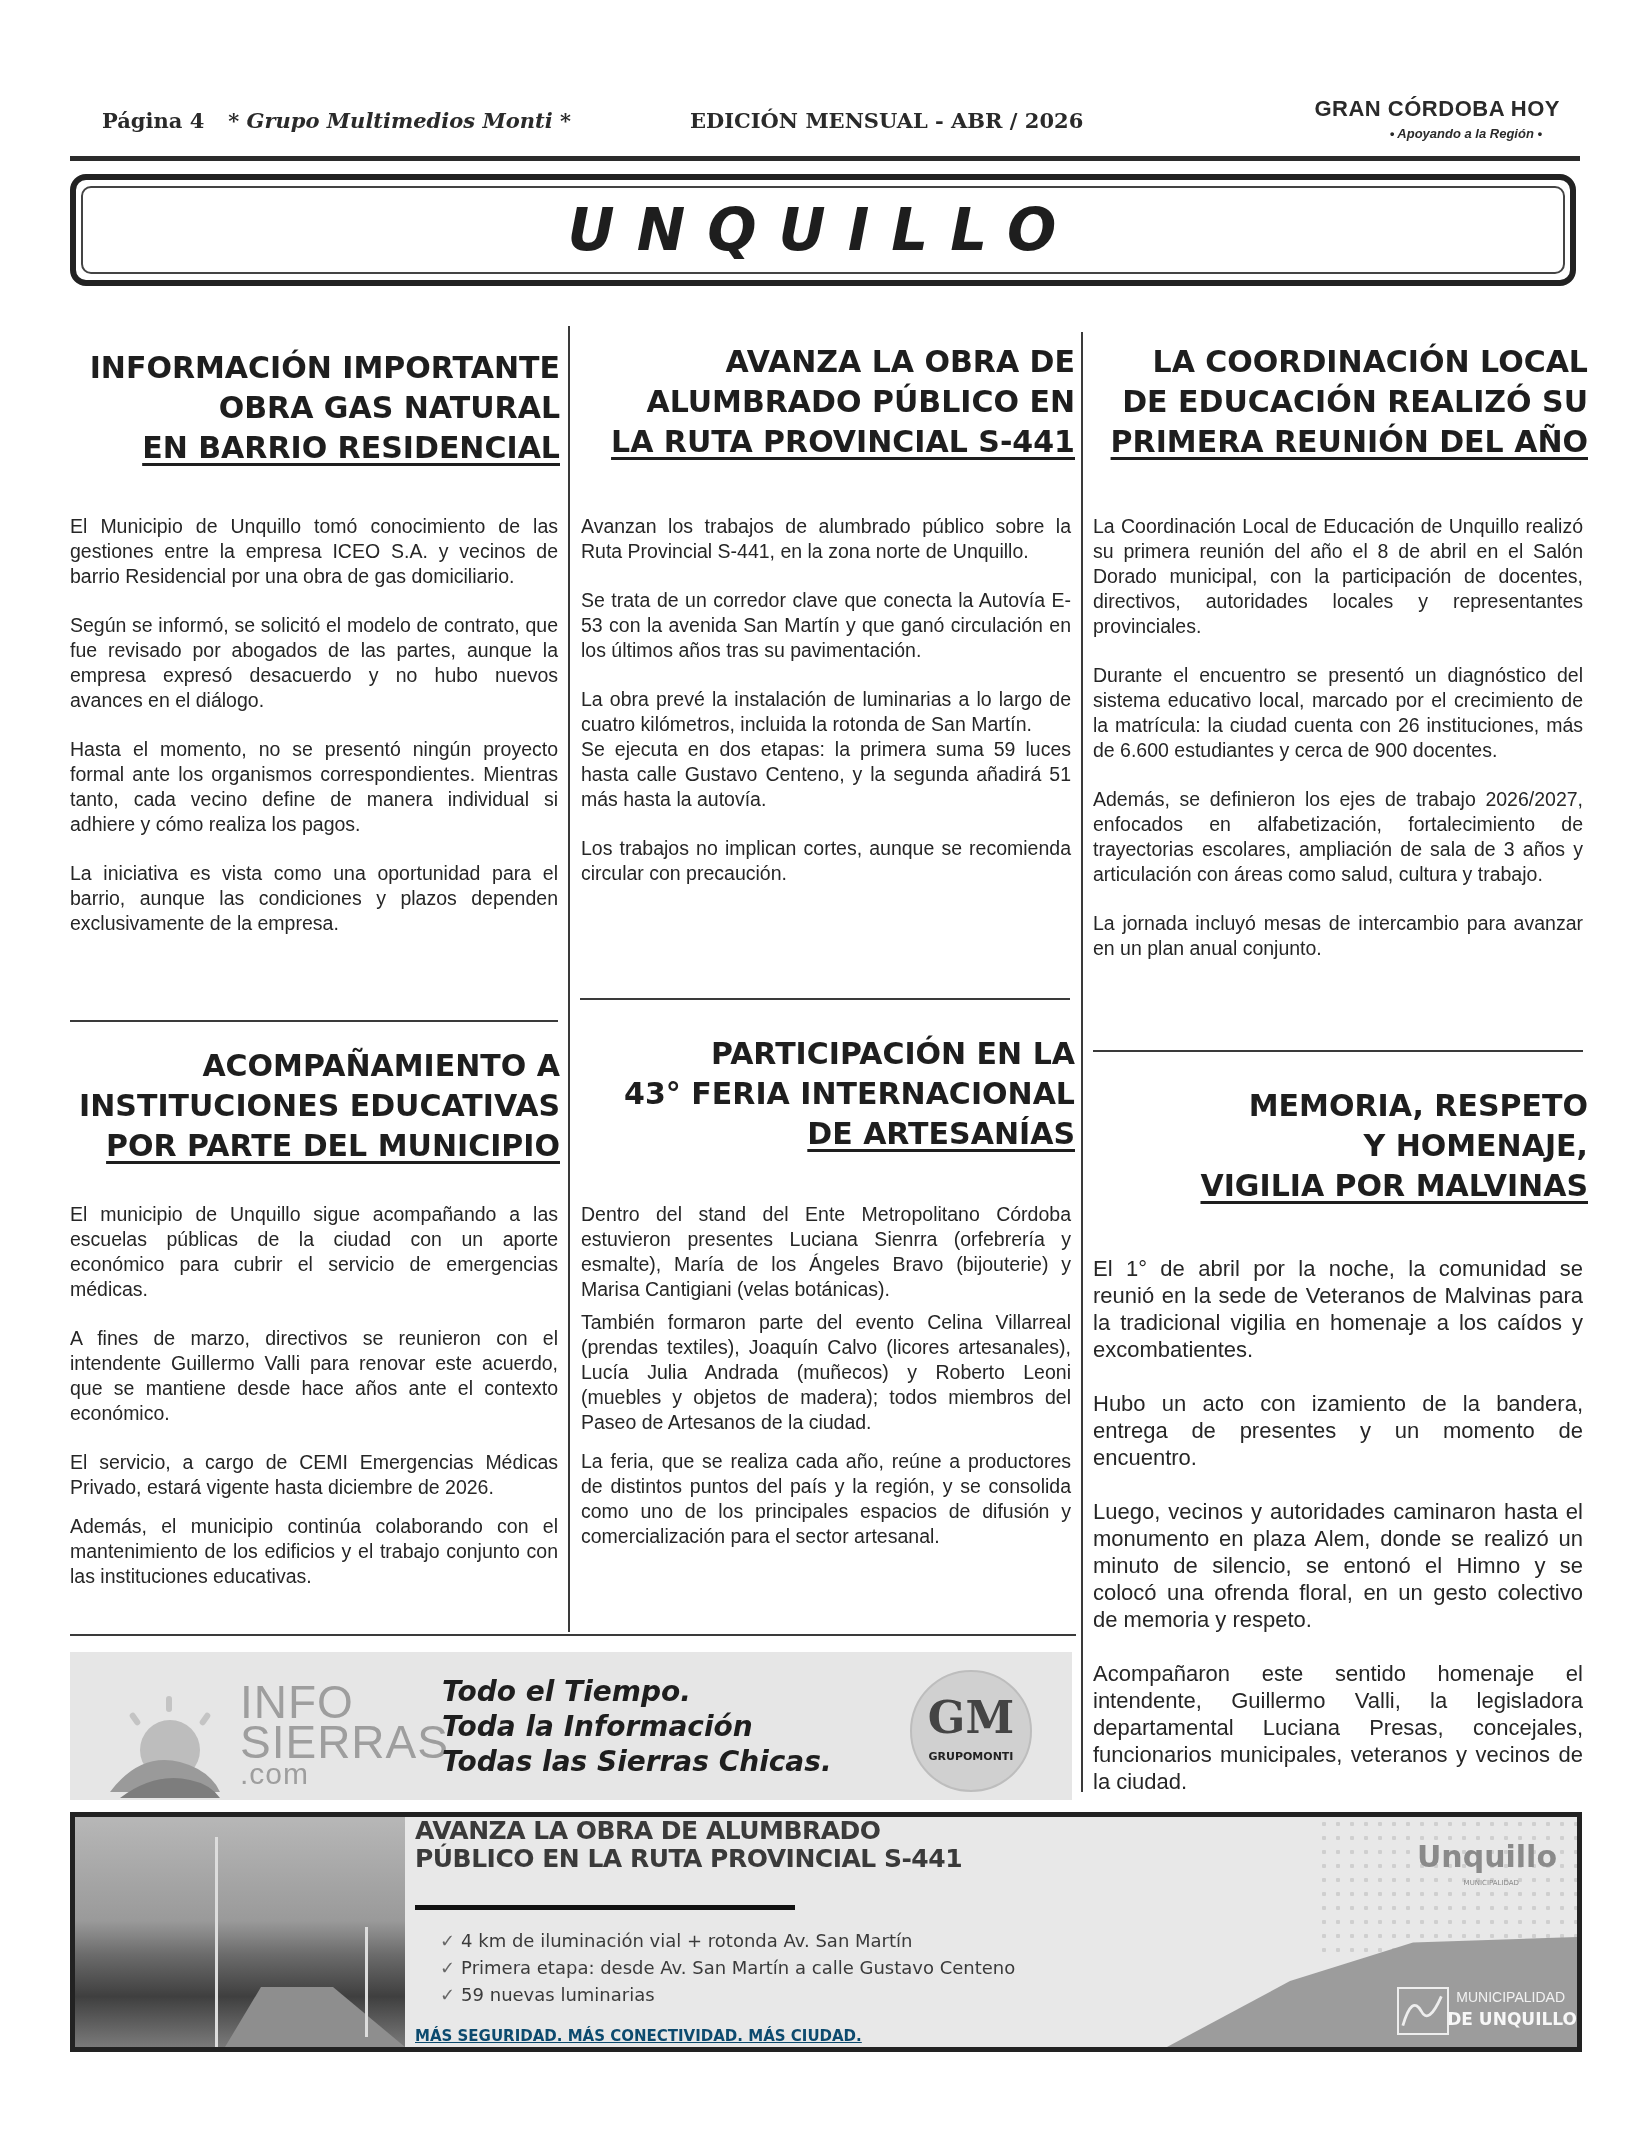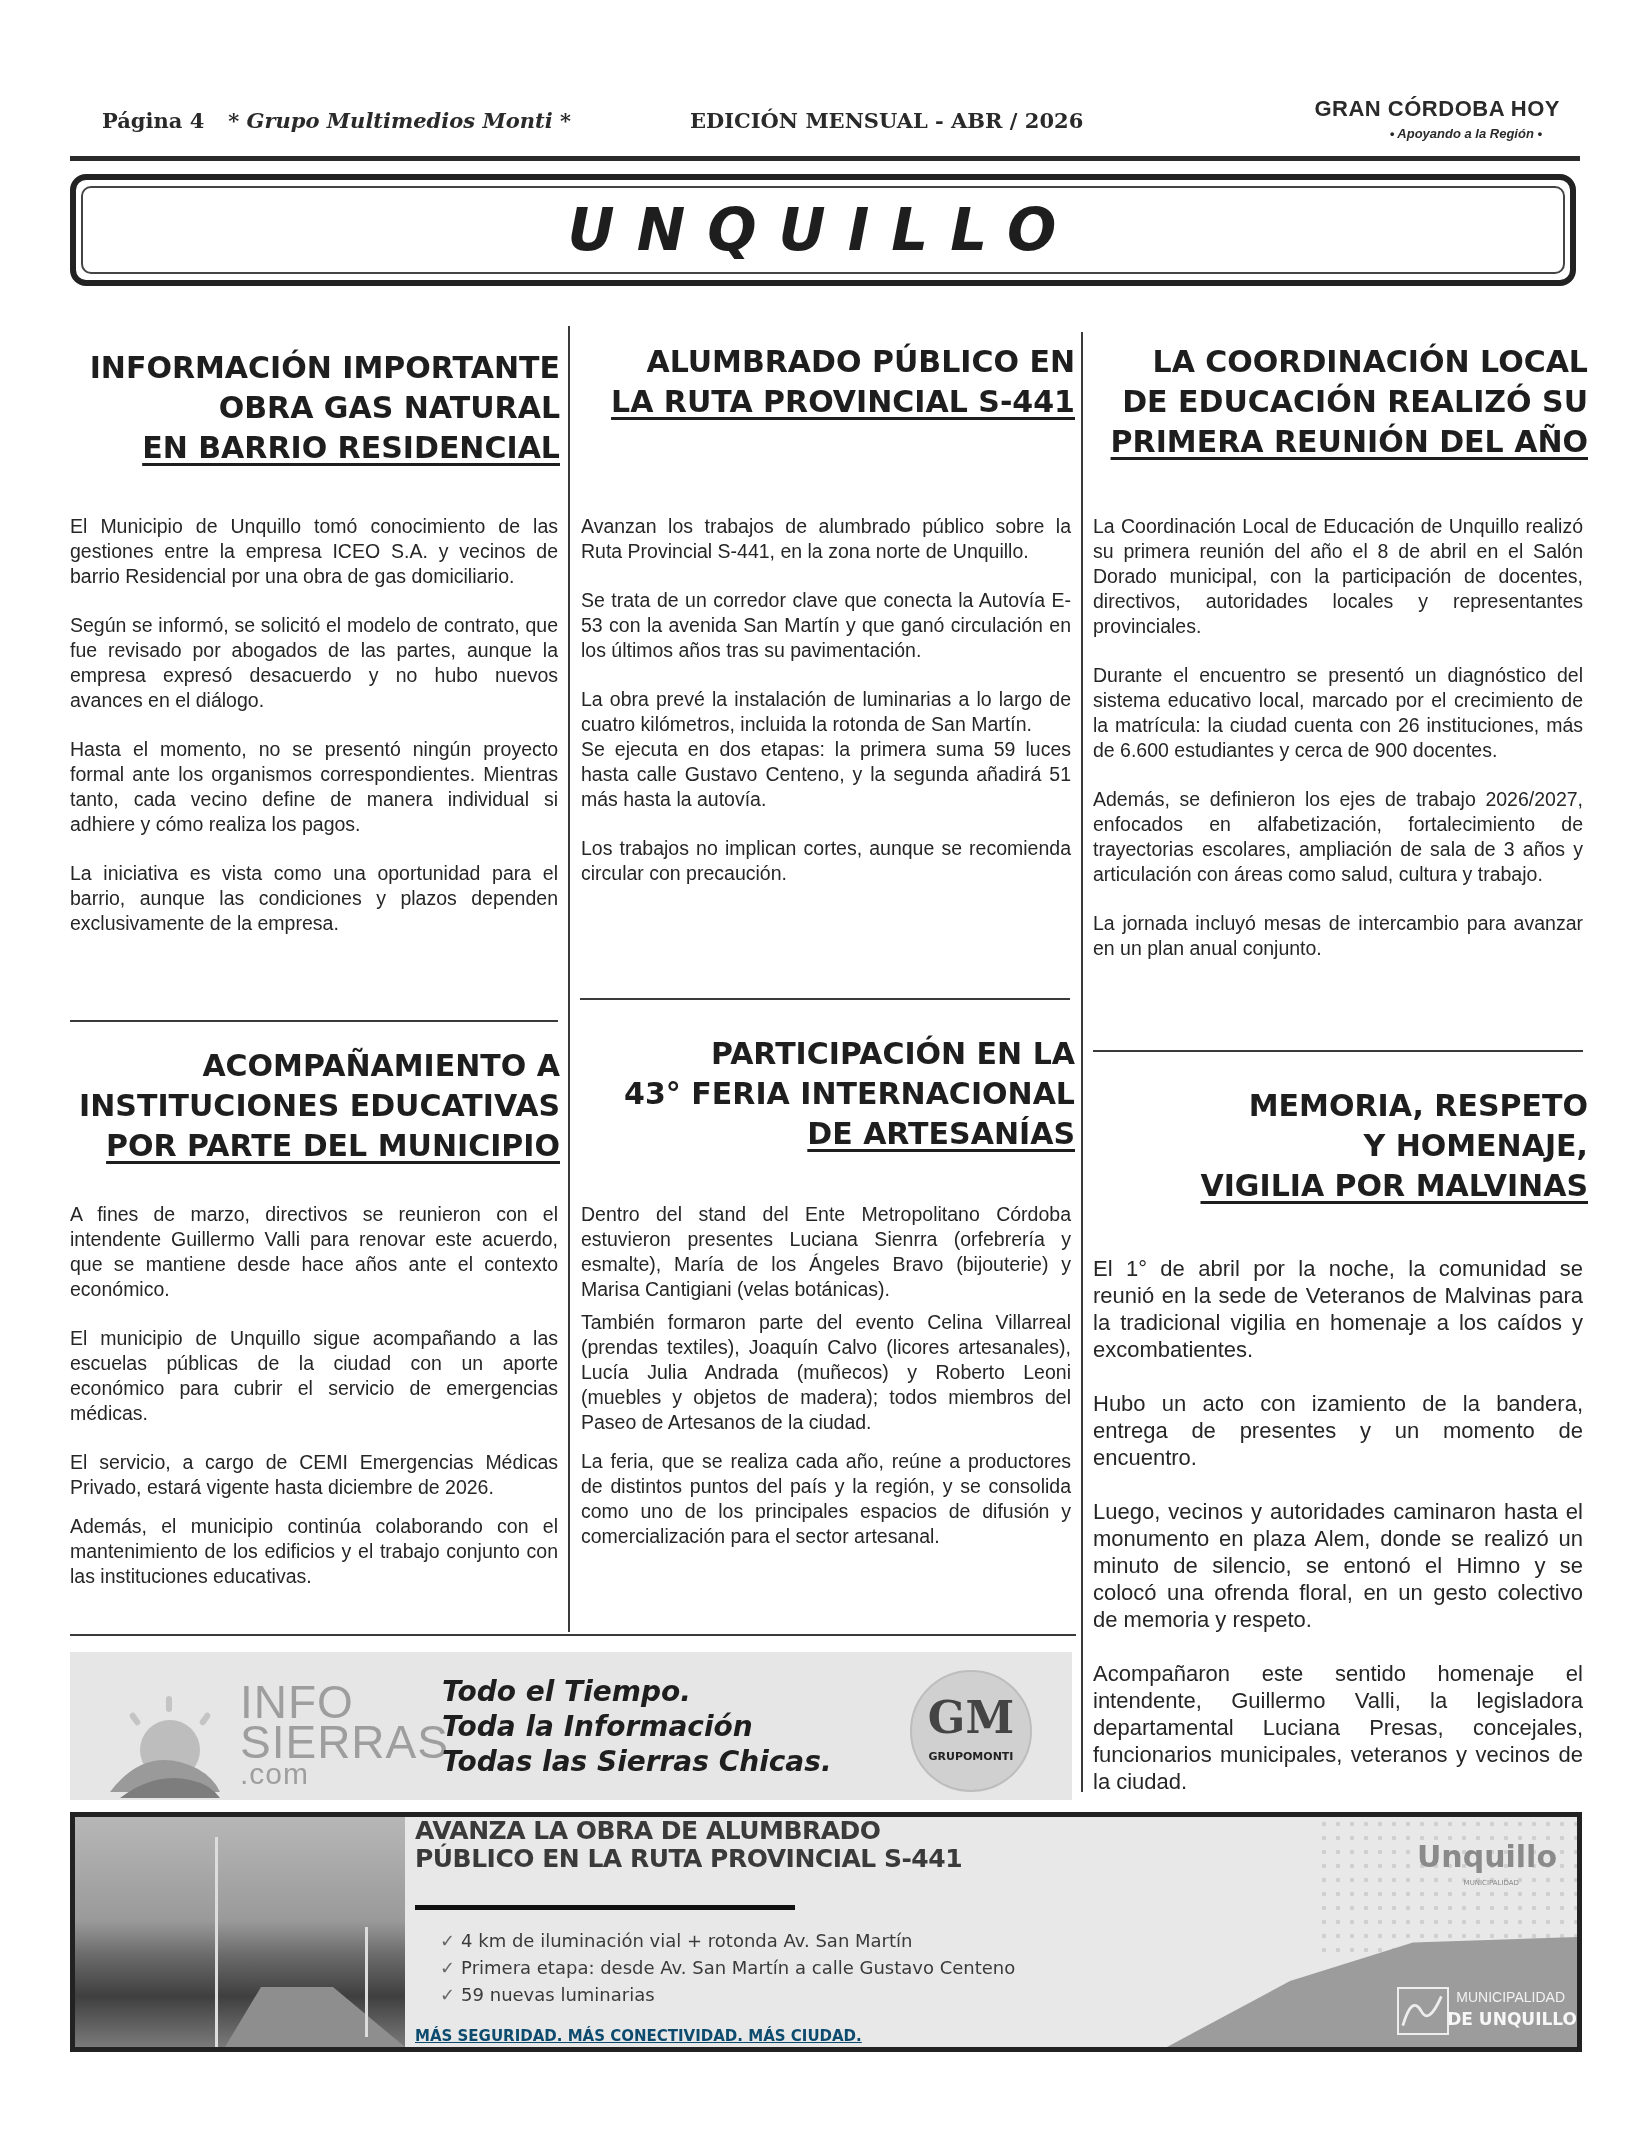--- a/index.html
+++ b/index.html
@@ -84,20 +84,21 @@
   <div class="u">EN BARRIO RESIDENCIAL</div>
 </div>
 <div class="abs body" style="left:70px;top:514px;width:488px;">
   <p>El Municipio de Unquillo tomó conocimiento de las gestiones entre la empresa ICEO S.A. y vecinos de barrio Residencial por una obra de gas domiciliario.</p>
   <p>Según se informó, se solicitó el modelo de contrato, que fue revisado por abogados de las partes, aunque la empresa expresó desacuerdo y no hubo nuevos avances en el diálogo.</p>
   <p>Hasta el momento, no se presentó ningún proyecto formal ante los organismos correspondientes. Mientras tanto, cada vecino define de manera individual si adhiere y cómo realiza los pagos.</p>
   <p>La iniciativa es vista como una oportunidad para el barrio, aunque las condiciones y plazos dependen exclusivamente de la empresa.</p>
 </div>
 
 <div class="abs headline" style="left:575px;top:342px;width:500px;">
+  <div>AVANZA LA OBRA DE</div>
   <div>ALUMBRADO PÚBLICO EN</div>
   <div class="u">LA RUTA PROVINCIAL S-441</div>
 </div>
 <div class="abs body" style="left:581px;top:514px;width:490px;">
   <p>Avanzan los trabajos de alumbrado público sobre la Ruta Provincial S-441, en la zona norte de Unquillo.</p>
   <p>Se trata de un corredor clave que conecta la Autovía E-53 con la avenida San Martín y que ganó circulación en los últimos años tras su pavimentación.</p>
   <p style="margin-bottom:0">La obra prevé la instalación de luminarias a lo largo de cuatro kilómetros, incluida la rotonda de San Martín.</p>
   <p>Se ejecuta en dos etapas: la primera suma 59 luces hasta calle Gustavo Centeno, y la segunda añadirá 51 más hasta la autovía.</p>
   <p>Los trabajos no implican cortes, aunque se recomienda circular con precaución.</p>
 </div>
@@ -113,22 +114,22 @@
   <p>Además, se definieron los ejes de trabajo 2026/2027, enfocados en alfabetización, fortalecimiento de trayectorias escolares, ampliación de sala de 3 años y articulación con áreas como salud, cultura y trabajo.</p>
   <p>La jornada incluyó mesas de intercambio para avanzar en un plan anual conjunto.</p>
 </div>
 
 <div class="abs headline" style="left:60px;top:1046px;width:500px;">
   <div>ACOMPAÑAMIENTO A</div>
   <div>INSTITUCIONES EDUCATIVAS</div>
   <div class="u">POR PARTE DEL MUNICIPIO</div>
 </div>
 <div class="abs body" style="left:70px;top:1202px;width:488px;">
+  <p>El municipio de Unquillo sigue acompañando a las escuelas públicas de la ciudad con un aporte económico para cubrir el servicio de emergencias médicas.</p>
   <p>A fines de marzo, directivos se reunieron con el intendente Guillermo Valli para renovar este acuerdo, que se mantiene desde hace años ante el contexto económico.</p>
-  <p>El municipio de Unquillo sigue acompañando a las escuelas públicas de la ciudad con un aporte económico para cubrir el servicio de emergencias médicas.</p>
   <p style="margin-bottom:14px">El servicio, a cargo de CEMI Emergencias Médicas Privado, estará vigente hasta diciembre de 2026.</p>
   <p>Además, el municipio continúa colaborando con el mantenimiento de los edificios y el trabajo conjunto con las instituciones educativas.</p>
 </div>
 
 <div class="abs headline" style="left:575px;top:1034px;width:500px;">
   <div>PARTICIPACIÓN EN LA</div>
   <div>43° FERIA INTERNACIONAL</div>
   <div class="u">DE ARTESANÍAS</div>
 </div>
 <div class="abs body" style="left:581px;top:1202px;width:490px;">

